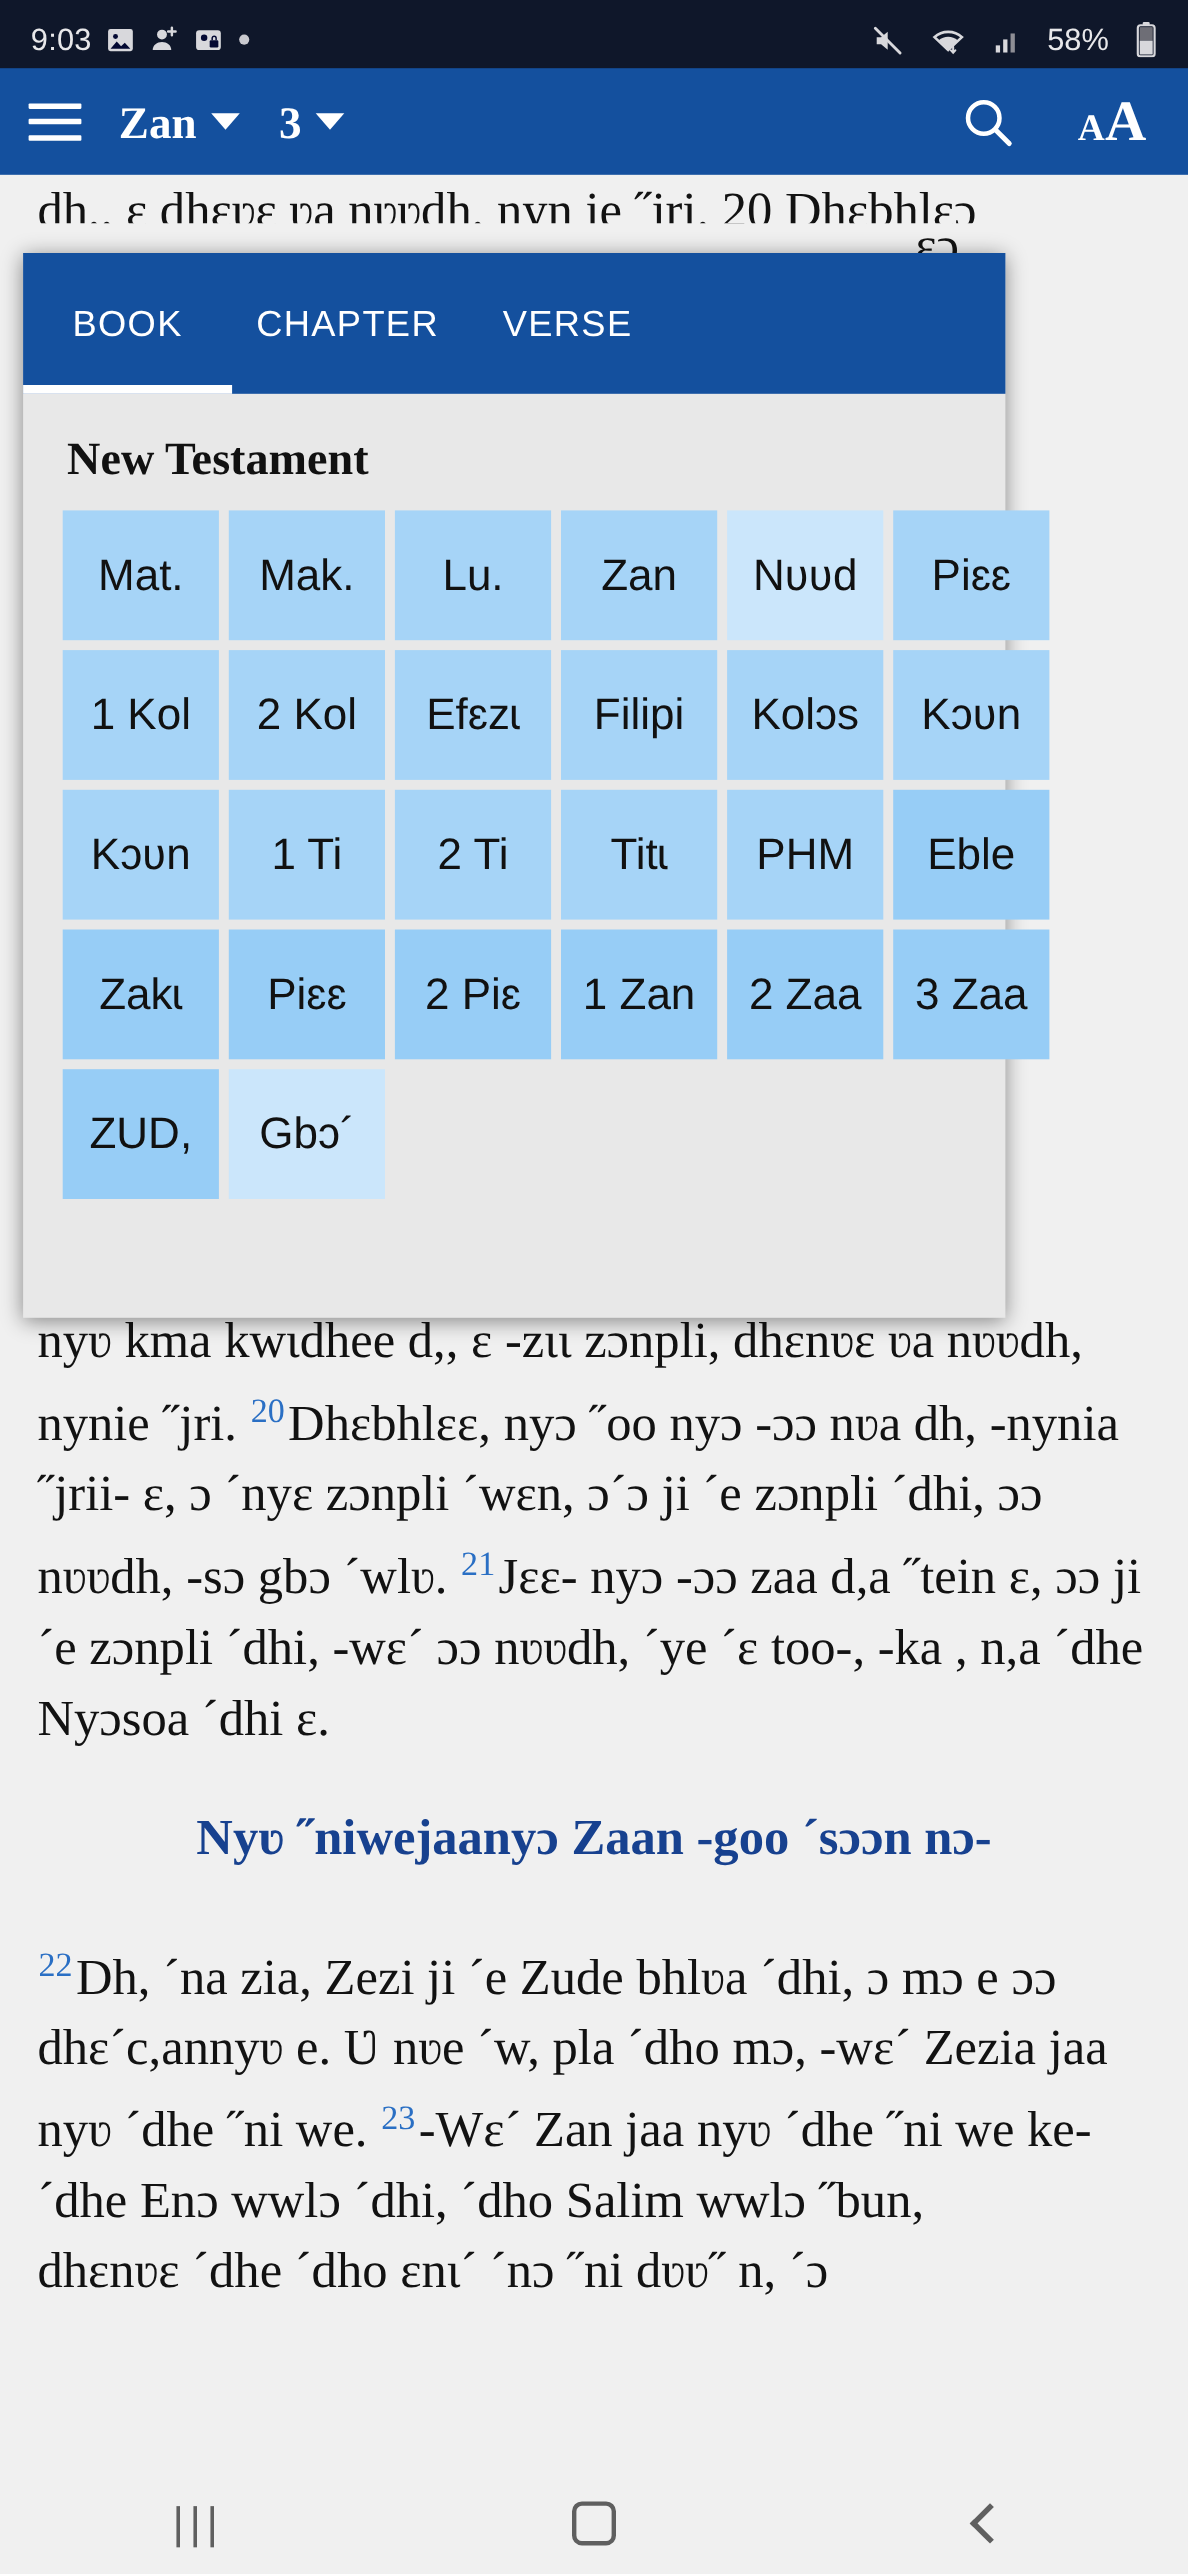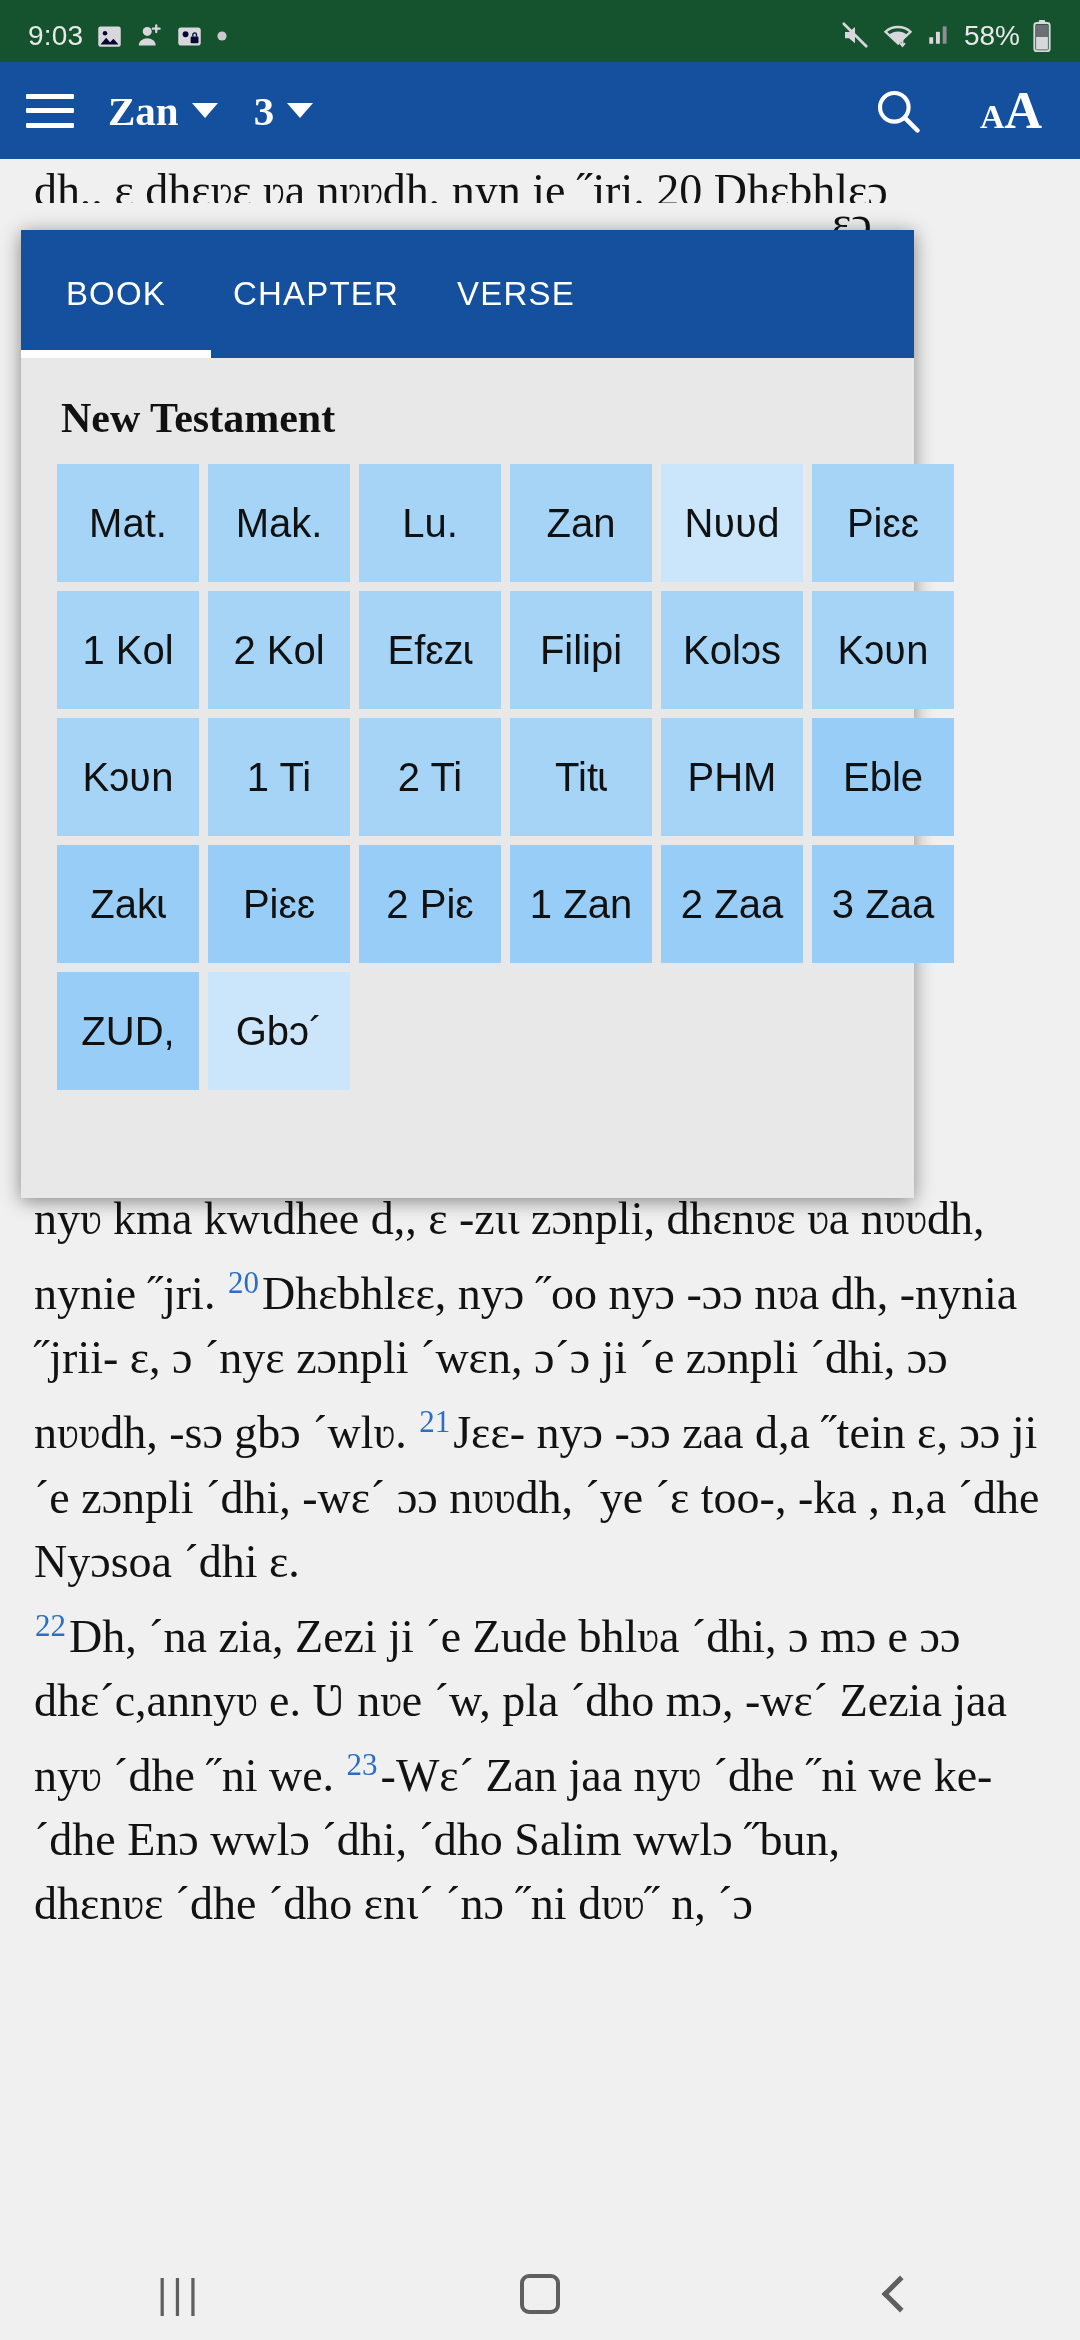--- a/index.html
+++ b/index.html
@@ -7,27 +7,27 @@
     width:1080px; height:2340px;
     background:#f0f0f0;
     font-family:"Liberation Serif", serif;
     overflow:hidden;
   }
   #screen { position:relative; width:1080px; height:2340px; overflow:hidden; background:#f0f0f0; }
 
   
   .status-bar{
     position:absolute; top:0; left:0; width:1080px; height:72px;
-    background:#14532d; color:#e8e8ea;
+    background:#0f172a; color:#e8e8ea;
     display:flex; align-items:center; padding:13px 28px;
     font-family:"Liberation Sans", sans-serif;
   }
   .sb-left{ display:flex; align-items:center; gap:13px; }
   .sb-time{ font-size:28px; letter-spacing:.2px; }
-  .sb-right{ margin-left:auto; display:flex; align-items:flex-start; gap:12px; }
+  .sb-right{ margin-left:auto; display:flex; align-items:flex-end; gap:24px; }
   .sb-batt-text{ font-size:28px; }
   .ico{ display:inline-flex; align-items:center; justify-content:center; }
 
   
   .app-bar{
     position:absolute; top:62px; left:0; width:1080px; height:97px;
     background:#14509e;
     display:flex; align-items:center; padding:0 26px;
     color:#ffffff;
   }
@@ -232,20 +232,21 @@
         <div style="position:absolute; right:34px; top:692px; width:200px;">,</div>
         <div style="position:absolute; right:34px; top:756px; width:200px;">e˝</div>
         <div style="position:absolute; right:34px; top:820px; width:210px;">n-, ɛ</div>
         <div style="position:absolute; right:34px; top:884px; width:200px;">vɛˊ</div>
       </div>
 
       <p style="margin-top:-16px;">
         <span>nyʋ kma kwɩdhee d,, ɛ -zɩɩ zɔnpli, dhɛnʋɛ ʋa nʋʋdh, nynie   ˝jri. </span><span class="vnum">20</span><span>Dhɛbhlɛɛ, nyɔ ˝oo nyɔ -ɔɔ nʋa dh, -nynia ˝jrii- ɛ, ɔ ˊnyɛ zɔnpli ˊwɛn, ɔˊɔ ji ˊe zɔnpli ˊdhi, ɔɔ nʋʋdh, -sɔ gbɔ ˊwlʋ. </span><span class="vnum">21</span><span>Jɛɛ- nyɔ -ɔɔ zaa d,a ˝tein ɛ, ɔɔ ji ˊe zɔnpli ˊdhi, -wɛˊ ɔɔ nʋʋdh, ˊye ˊɛ too-, -ka , n,a ˊdhe Nyɔsoa ˊdhi ɛ.</span>
       </p>
 
+      <div class="heading">Nyʋ ˝niwejaanyɔ Zaan -goo ˊsɔɔn nɔ-</div>
 
       <p>
         <span class="vnum">22</span><span>Dh, ˊna zia, Zezi ji ˊe Zude bhlʋa ˊdhi, ɔ mɔ e ɔɔ dhɛˊc,annyʋ e. Ʋ nʋe  ˊw, pla ˊdho mɔ, -wɛˊ Zezia jaa nyʋ ˊdhe ˝ni we. </span><span class="vnum">23</span><span>-Wɛˊ Zan jaa nyʋ ˊdhe ˝ni we ke- ˊdhe Enɔ wwlɔ ˊdhi, ˊdho Salim wwlɔ ˝bun,</span>
       </p>
 
       <div class="clipped-bot">
         <span>dhɛnʋɛ ˊdhe ˊdho ɛnɩˊ ˊnɔ ˝ni  dʋʋ˝ n, ˊɔ</span>
       </div>
     </div>
   </div>

